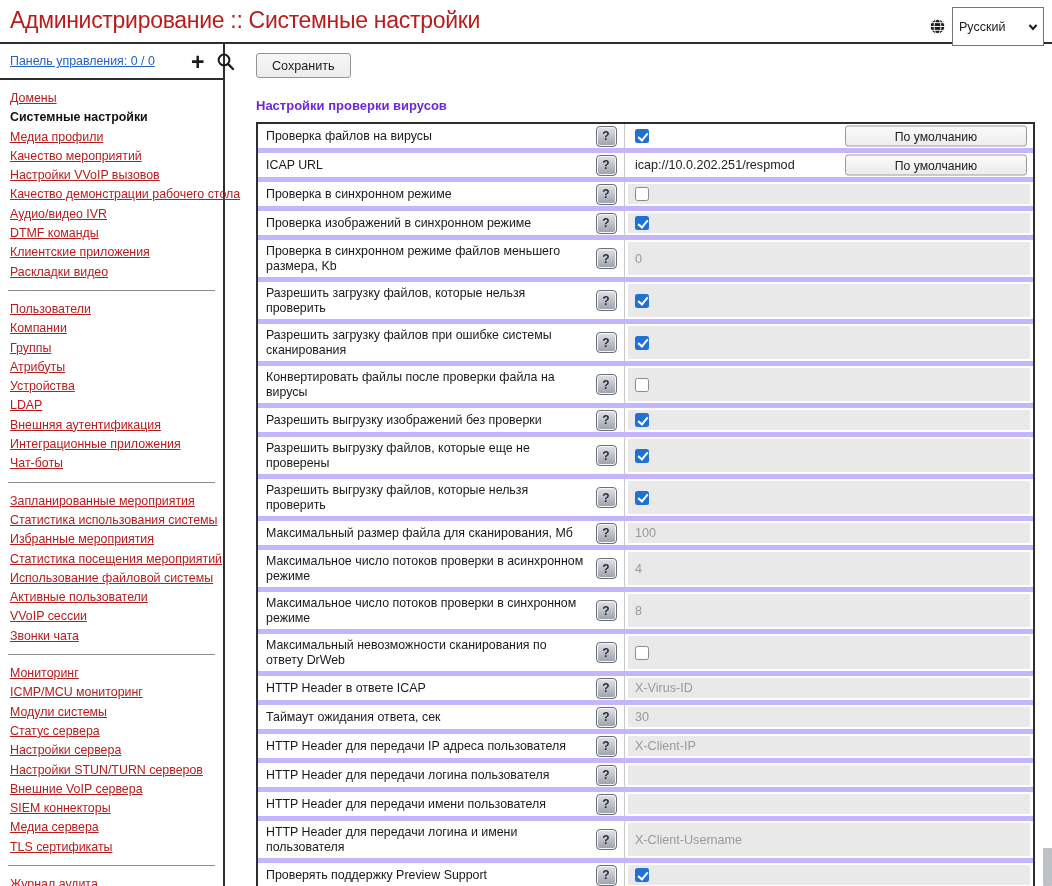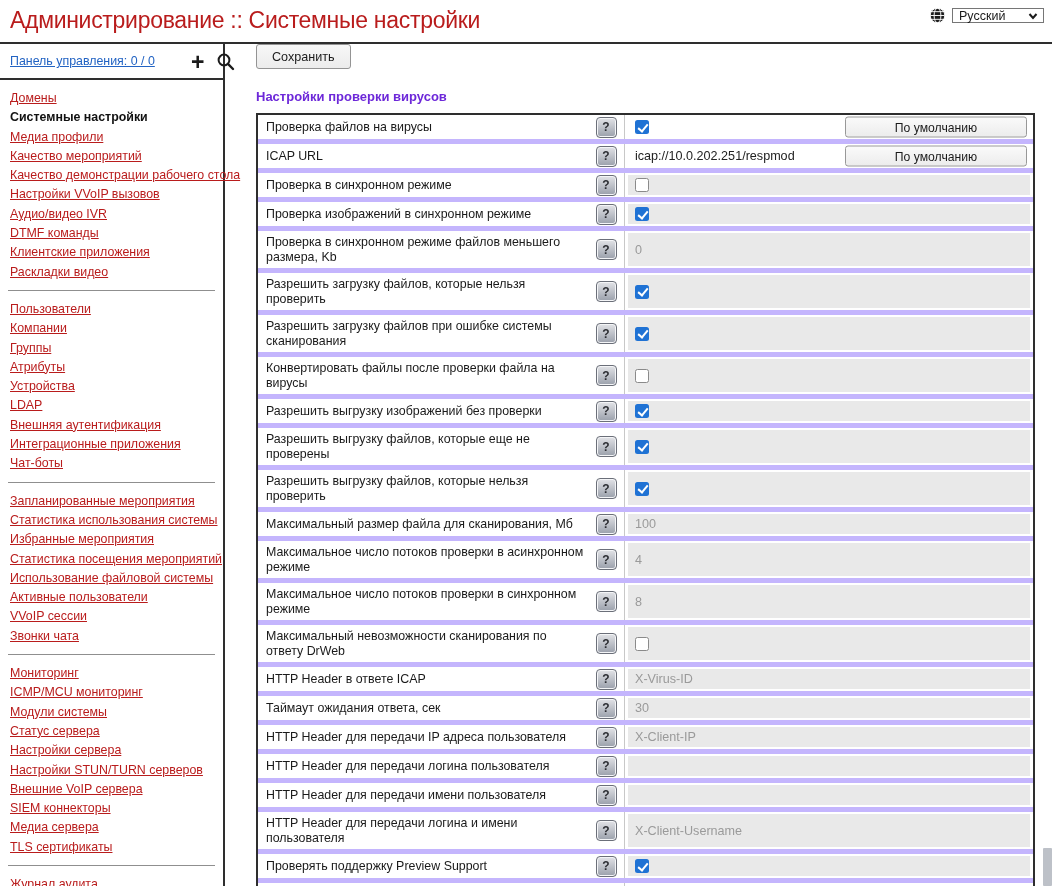--- a/index.html
+++ b/index.html
@@ -6,21 +6,21 @@
   html,body { width:1052px; height:886px; background:#fff; overflow:hidden;
               font-family:"Liberation Sans", sans-serif; color:#1b1b1b; }
 
   
   .hdr { position:absolute; left:0; top:0; width:1052px; height:44px;
          border-bottom:2px solid #2e2e2e; background:#fff; }
   .hdr-title { position:absolute; left:10px; top:7px; font-size:23px; font-weight:500;
                letter-spacing:-0.3px; color:#b91c1c; white-space:nowrap; }
   .lang { position:absolute; right:8px; top:7px; display:flex; align-items:center; gap:6px; }
   .globe { width:17px; height:17px; display:block; }
-  .lang-select { width:92px; height:15px; border:1px solid #767676; background:#fff;
+  .lang-select { width:92px; height:39px; border:1px solid #767676; background:#fff;
                  display:flex; align-items:center; justify-content:space-between;
                  padding:0 5px 0 6px; font-size:12.5px; cursor:default; }
   .lang-select svg { width:10px; height:10px; }
 
   
   .sidebar { position:absolute; left:0; top:44px; width:225px; bottom:0;
              border-right:2px solid #2e2e2e; background:#fff; }
   .sb-head { height:36px; border-bottom:2px solid #2e2e2e; position:relative; }
   .sb-panel-link { position:absolute; left:10px; top:10px; font-size:12.4px;
                    color:#2263c3; text-decoration:underline; cursor:pointer; white-space:nowrap; }
@@ -28,21 +28,21 @@
              color:#1b1b1b; cursor:pointer; line-height:30px; }
   .sb-search { position:absolute; left:216px; top:8px; cursor:pointer; }
   .sb-list { padding:9px 10px 0 10px; }
   .sb-item { font-size:12.4px; line-height:19.3px; white-space:nowrap; }
   .sb-item a { color:#b91c1c; text-decoration:underline; cursor:pointer; }
   .sb-item.active { font-weight:bold; color:#111; }
   .sb-div { border:0; border-top:1px solid #8f8f8f; margin:8px -2px 9px -2px; }
 
   
   .main { position:absolute; left:256px; top:44px; right:17px; bottom:0; }
-  .save-btn { height:25px; padding:0 15px; font-size:12.6px;
+  .save-btn { margin-top:9px; height:25px; padding:0 15px; font-size:12.6px;
               font-family:"Liberation Sans", sans-serif; color:#1b1b1b;
               background:linear-gradient(180deg,#f7f7f7,#ececec);
               border:1px solid #949494; border-radius:3px; cursor:pointer; }
   .section-title { margin-top:20px; font-size:13px; font-weight:bold; color:#6d28d9; }
 
   .ftable { margin-top:9px; border:2px solid #2e2e2e; background:#fff; }
   .frow { display:grid; grid-template-columns: 330px 36px 1fr; min-height:29px;
           border-bottom:5px solid #c4b5fd; align-items:stretch; }
   .frow:last-child { border-bottom:none; }
   .fl { padding:4px 4px 4px 8px; font-size:12.4px; line-height:14.5px;
@@ -106,22 +106,22 @@
     <svg class="sb-search" width="19" height="19" viewBox="0 0 19 19">
       <circle cx="8" cy="8" r="5.4" fill="none" stroke="#1b1b1b" stroke-width="2"></circle>
       <line x1="12.2" y1="12.2" x2="17" y2="17" stroke="#1b1b1b" stroke-width="2.4" stroke-linecap="round"></line>
     </svg>
   </div>
   <div class="sb-list" id="sb-list">
       <div class="sb-item"><a>Домены</a></div>
       <div class="sb-item active">Системные настройки</div>
       <div class="sb-item"><a>Медиа профили</a></div>
       <div class="sb-item"><a>Качество мероприятий</a></div>
+      <div class="sb-item"><a>Настройки VVoIP вызовов</a></div>
       <div class="sb-item"><a>Качество демонстрации рабочего стола</a></div>
-      <div class="sb-item"><a>Настройки VVoIP вызовов</a></div>
       <div class="sb-item"><a>Аудио/видео IVR</a></div>
       <div class="sb-item"><a>DTMF команды</a></div>
       <div class="sb-item"><a>Клиентские приложения</a></div>
       <div class="sb-item"><a>Раскладки видео</a></div>
       <hr class="sb-div">
       <div class="sb-item"><a>Пользователи</a></div>
       <div class="sb-item"><a>Компании</a></div>
       <div class="sb-item"><a>Группы</a></div>
       <div class="sb-item"><a>Атрибуты</a></div>
       <div class="sb-item"><a>Устройства</a></div>

